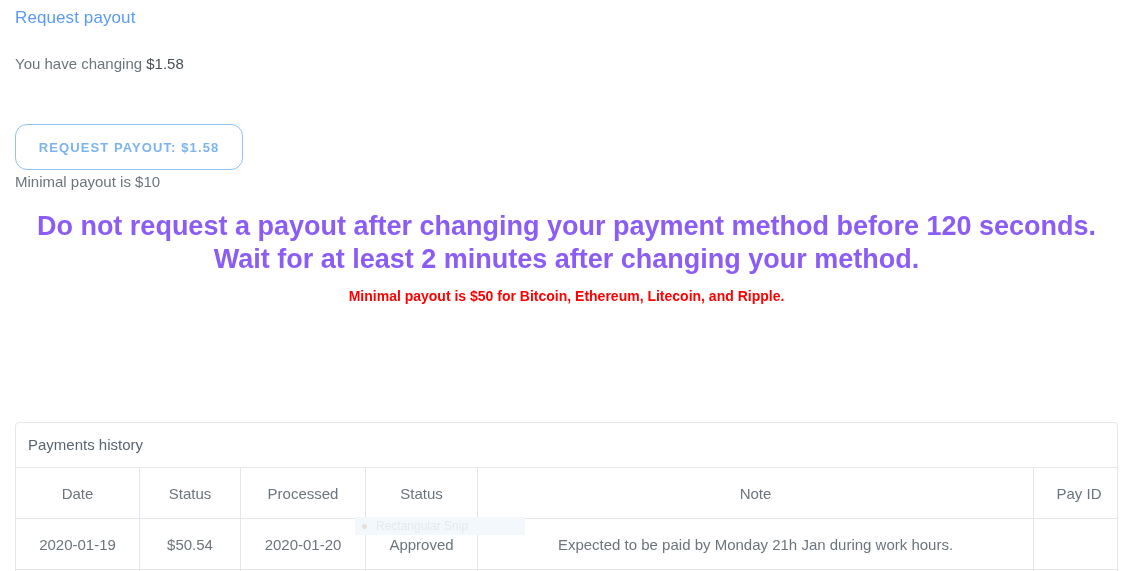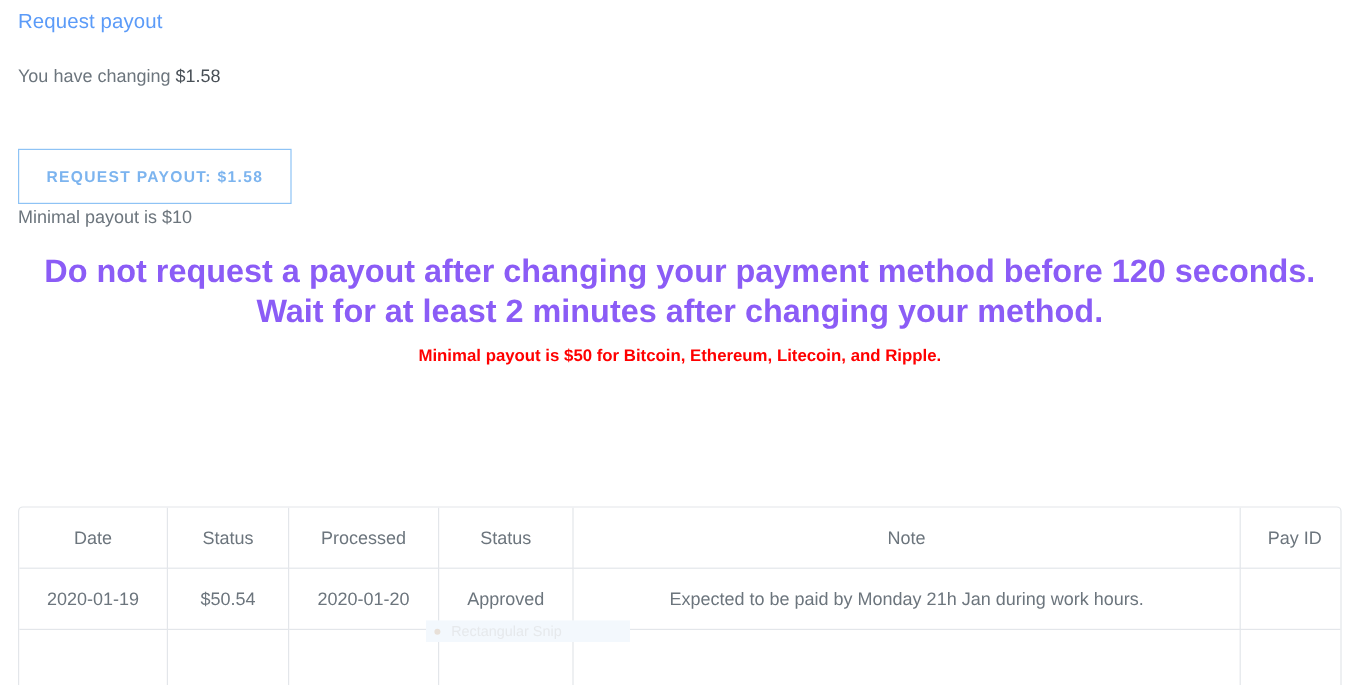--- a/index.html
+++ b/index.html
@@ -46,21 +46,21 @@
   
   .payout-button {
     position: absolute;
     left: 15px;
     top: 124px;
     width: 228px;
     height: 46px;
     box-sizing: border-box;
     background: #ffffff;
     border: 1px solid #8ec3f5;
-    border-radius: 0;
+    border-radius: 12px;
     color: #7cb4ef;
     font-size: 13px;
     font-weight: bold;
     letter-spacing: 1.1px;
     text-transform: uppercase;
     cursor: pointer;
     font-family: "Liberation Sans", sans-serif;
     display: flex;
     align-items: center;
     justify-content: center;
@@ -190,20 +190,21 @@
 </div>
 
 <button class="payout-button">REQUEST PAYOUT: $1.58</button>
 
 <div class="minimal-note">Minimal payout is $10</div>
 
 <p class="warning-main">Do not request a payout after changing your payment method before 120 seconds. Wait for at least 2 minutes after changing your method.</p>
 <p class="warning-sub">Minimal payout is $50 for Bitcoin, Ethereum, Litecoin, and Ripple.</p>
 
 <div class="history-card">
+  <div class="card-header">Payments history</div>
   <table class="history-table">
     <thead>
       <tr>
         <th class="col-date">Date</th>
         <th class="col-amount">Status</th>
         <th class="col-proc">Processed</th>
         <th class="col-status">Status</th>
         <th class="col-note">Note</th>
         <th class="col-payid">Pay ID</th>
       </tr>

